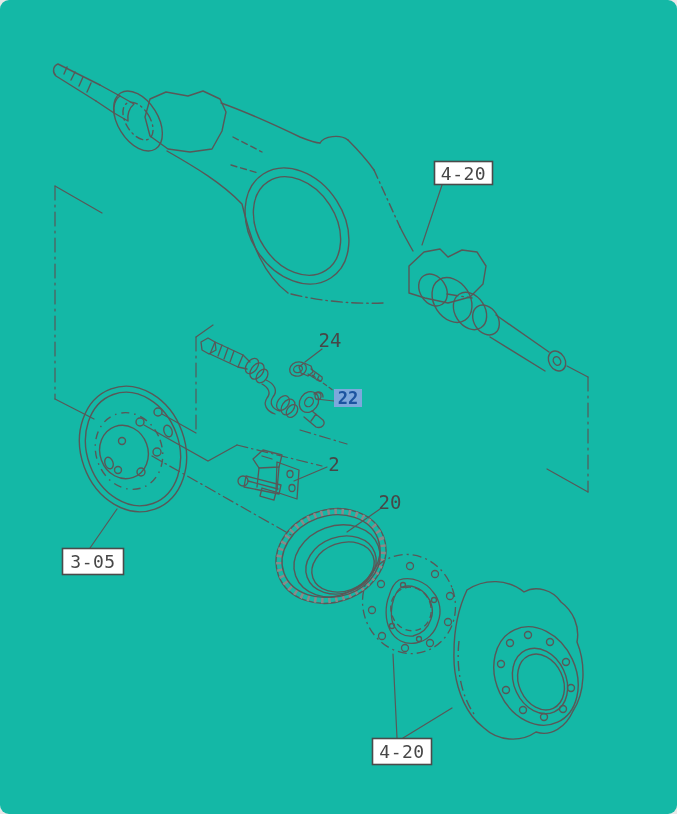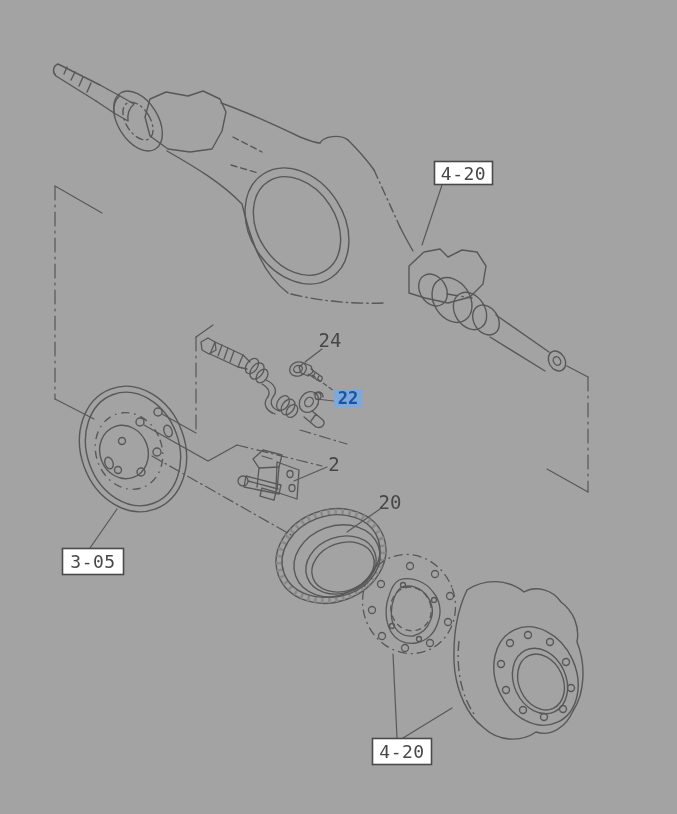--- a/index.html
+++ b/index.html
@@ -1,17 +1,17 @@
 <!DOCTYPE html>
 <html><head>
 <meta charset="utf-8">
 <style>
   html,body{margin:0;padding:0;background:#e8e8e8;}
-  #stage{position:relative;width:677px;height:814px;background:#a3a3a3;margin:0 auto;
-         font-family:"DejaVu Sans Mono","Liberation Mono",monospace;overflow:hidden;}
+  #stage{position:relative;width:677px;height:814px;background:#14b8a6;margin:0 auto;
+         font-family:"DejaVu Sans Mono","Liberation Mono",monospace;overflow:hidden;border-radius:9px;}
   svg{display:block;}
   text{font-family:"DejaVu Sans Mono","Liberation Mono",monospace;}
   .callout-num{font-size:19px;fill:#474747;}
   .callout-box-text{font-size:18px;fill:#474747;letter-spacing:0.5px;}
   .hl-text{font-size:17px;font-weight:bold;}
 </style>
 </head>
 <body>
 
 <div id="stage">

